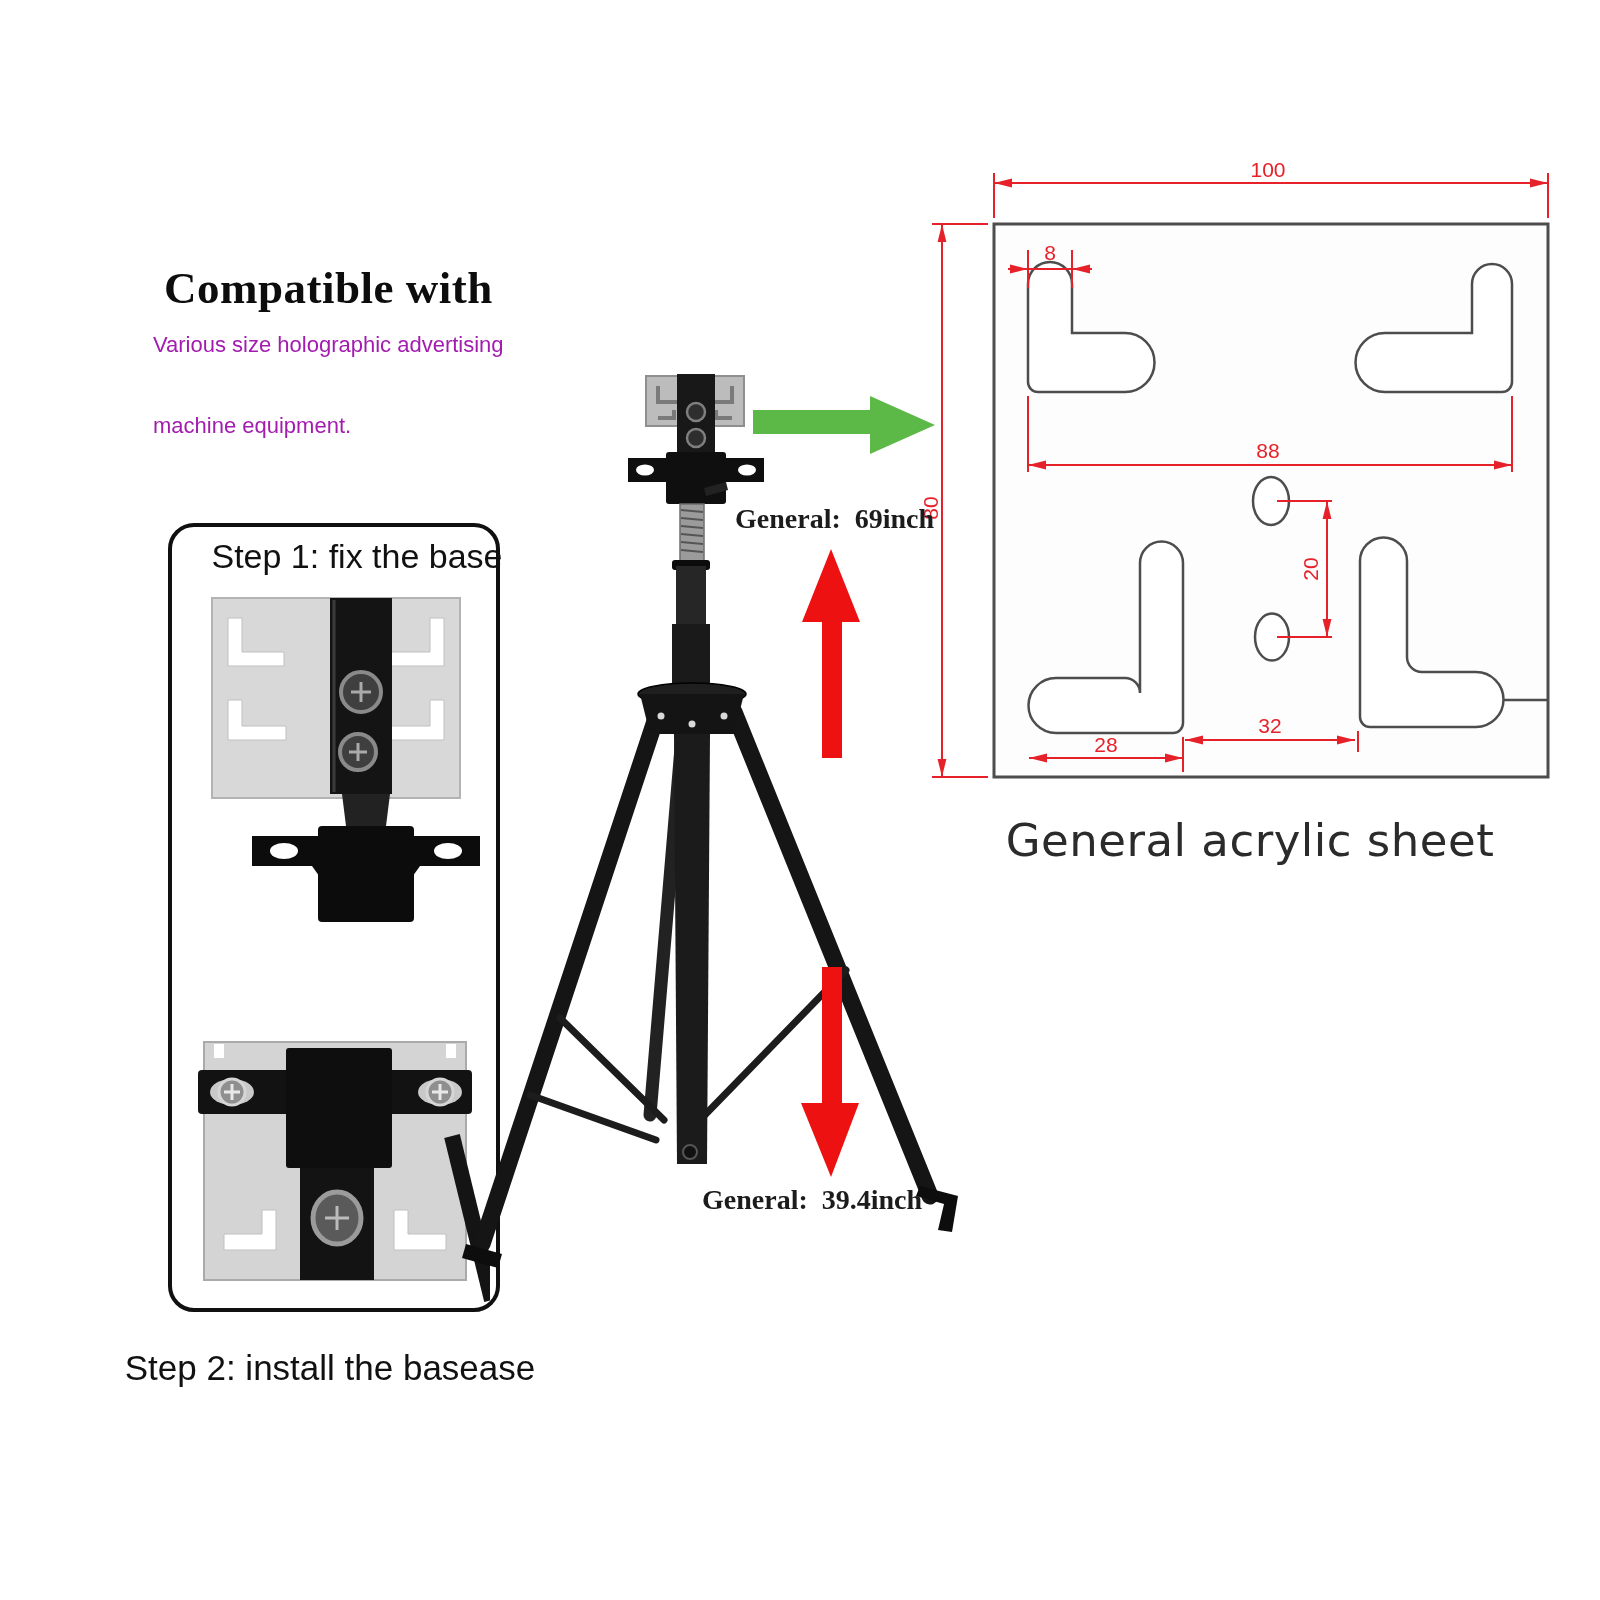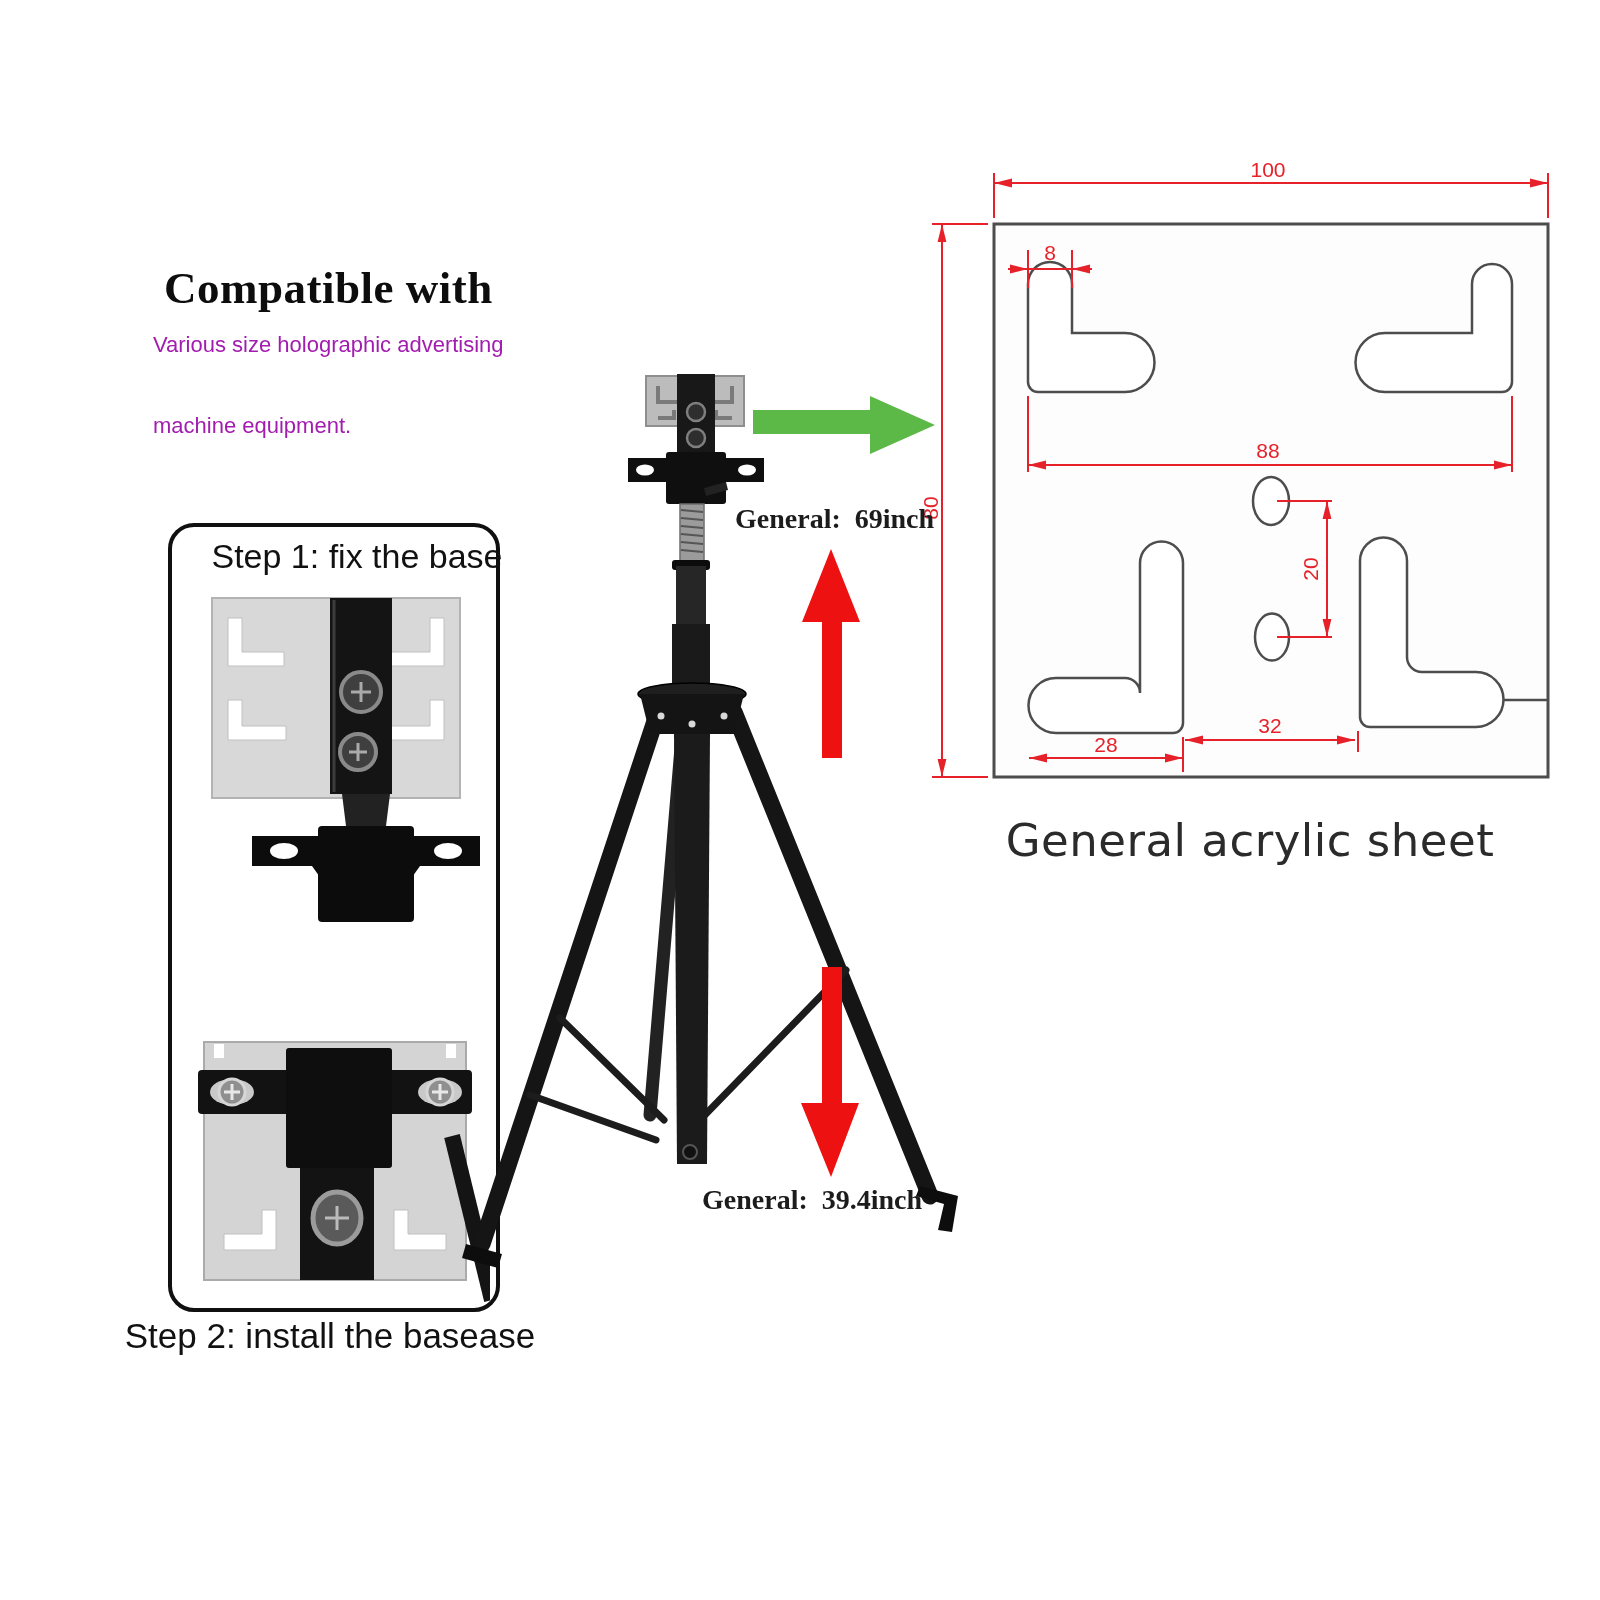--- a/index.html
+++ b/index.html
@@ -83,21 +83,21 @@
     <g>
       <rect x="286" y="1048" width="106" height="120" rx="3" fill="#0e0e0e"></rect>
       <rect x="300" y="1168" width="74" height="112" fill="#131313"></rect>
       <ellipse cx="337" cy="1218" rx="24" ry="26" fill="#5a5a5a" stroke="#9b9b9b" stroke-width="5"></ellipse>
       <line x1="325" y1="1218" x2="349" y2="1218" stroke="#bbbbbb" stroke-width="3"></line>
       <line x1="337" y1="1206" x2="337" y2="1230" stroke="#bbbbbb" stroke-width="3"></line>
     </g>
     <line x1="452" y1="1136" x2="492" y2="1300" stroke="#141414" stroke-width="16"></line>
   </svg>
 
-  <div class="abs step2label" style="left:95px;top:1316px;width:470px;">Step 2: install the basease</div>
+  <div class="abs step2label" style="left:95px;top:1348px;width:470px;">Step 2: install the basease</div>
 
   <svg class="abs" style="left:900px;top:140px;" width="700" height="740" viewBox="900 140 700 740">
     <g style="stroke:var(--c-outline);" fill="#fdfdfd" stroke-width="3">
       <rect x="994" y="224" width="554" height="553"></rect>
     </g>
     <g style="stroke:var(--c-outline);" fill="#ffffff" stroke-width="2.5">
       <path d="M1028,284 A22,22 0 0 1 1072,284 L1072,333 L1125,333 A29.5,29.5 0 0 1 1125,392 L1038,392 A10,10 0 0 1 1028,382 Z"></path>
       <path d="M1472,284 A20,20 0 0 1 1512,284 L1512,382 A10,10 0 0 1 1502,392 L1385,392 A29.5,29.5 0 0 1 1385,333 L1472,333 Z"></path>
       <path d="M1140,563 A21.5,21.5 0 0 1 1183,563 L1183,723 A10,10 0 0 1 1173,733 L1056,733 A27.5,27.5 0 0 1 1056,678 L1125,678 A15,15 0 0 1 1140,693 Z"></path>
       <path d="M1360,561 A23.5,23.5 0 0 1 1407,561 L1407,657 A15,15 0 0 0 1422,672 L1476,672 A27.5,27.5 0 0 1 1476,727 L1370,727 A10,10 0 0 1 1360,717 Z"></path>

